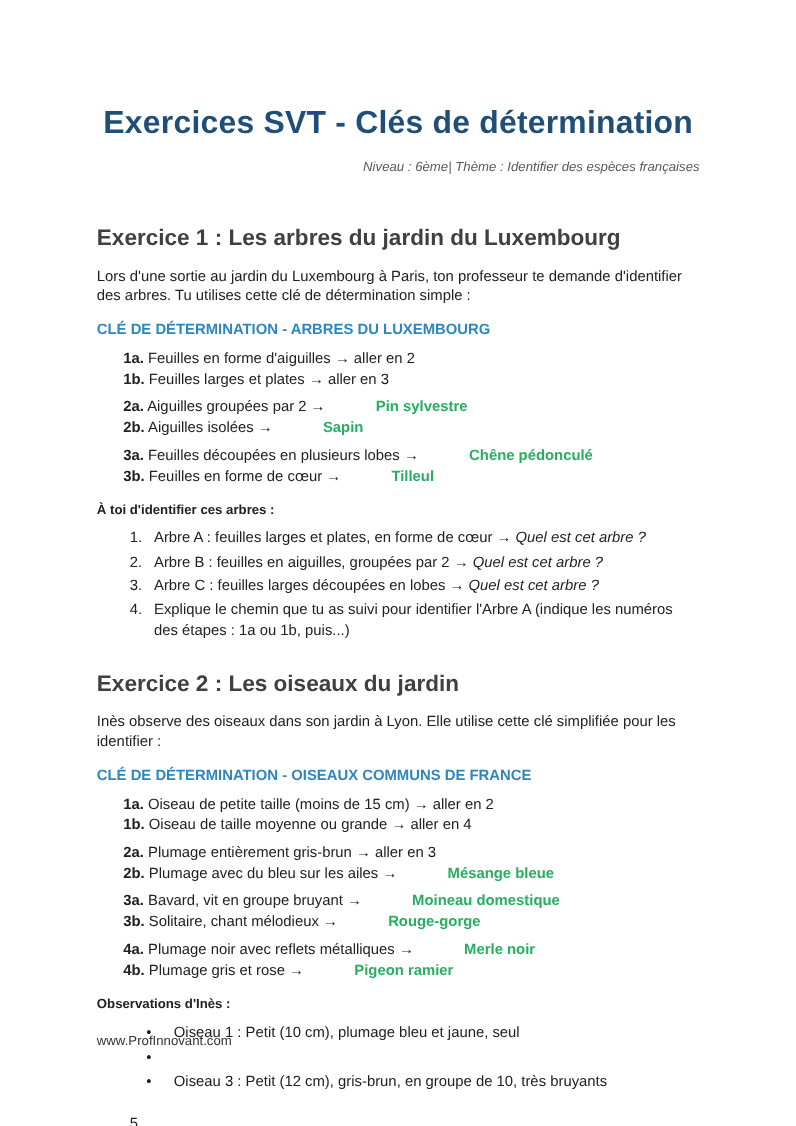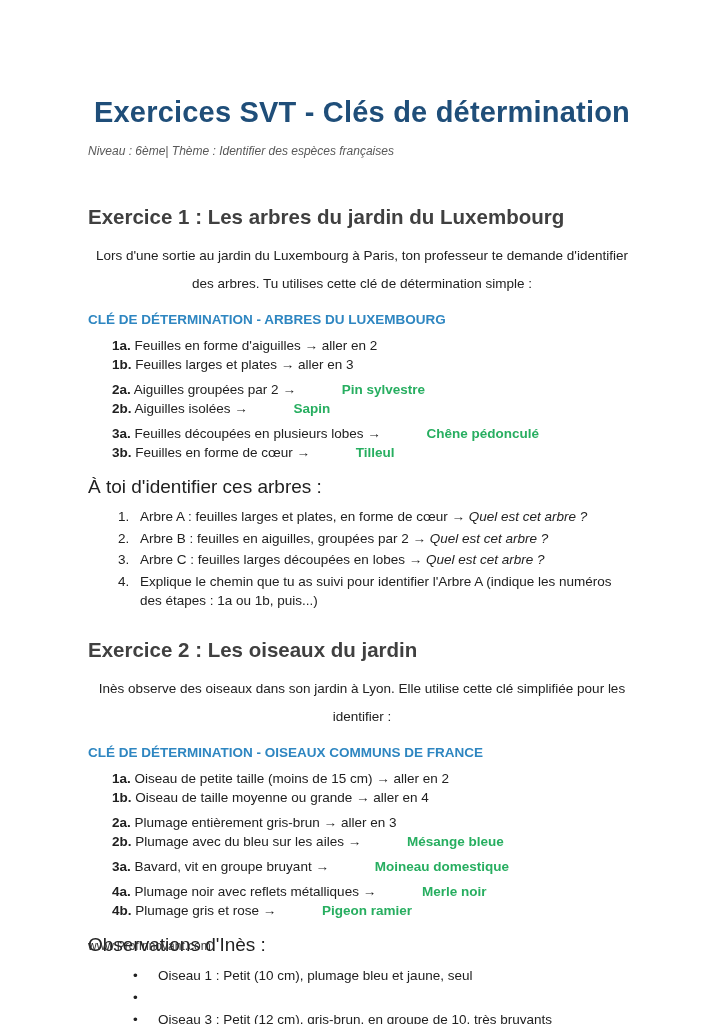--- a/index.html
+++ b/index.html
@@ -24,54 +24,53 @@
     font-weight: bold;
     color: #1F4E79;
     text-align: center;
     margin: 0 0 15px 0;
     letter-spacing: 0.2px;
   }
   .doc-subtitle {
     font-size: 12px;
     font-style: italic;
     color: #595959;
-    text-align: left;
+    text-align: right;
     margin: 0 0 47px 0;
   }
   .section-heading {
     font-size: 20.5px;
     font-weight: bold;
     color: #404040;
     margin: 0 0 13px 0;
   }
   .intro {
     font-size: 13.5px;
-    line-height: 28px;
+    line-height: 18px;
     margin: 0 0 14px 0;
-    text-align: center;
   }
   .key-title {
     font-size: 13.5px;
     font-weight: bold;
     color: #2E86C1;
     margin: 0 0 9px 0;
   }
   .key-list {
     margin: 0 0 0 24px;
     font-size: 13.5px;
   }
   .key-item {
     line-height: 19px;
   }
   .key-item.gap { margin-top: 6px; }
   .key-code { font-weight: bold; }
   .species { font-weight: bold; color: #27AE60; padding-left: 42px; }
   .task-heading {
-    font-size: 19px;
-    font-weight: normal;
+    font-size: 12px;
+    font-weight: bold;
     margin: 14px 0 9px 0;
   }
   .q-list { margin: 0; }
   .q-item {
     display: flex;
     font-size: 13.5px;
     line-height: 19.5px;
     margin-bottom: 2px;
   }
   .q-num {
@@ -152,20 +151,21 @@
     <p class="intro">Inès observe des oiseaux dans son jardin à Lyon. Elle utilise cette clé simplifiée pour les identifier :</p>
 
     <div class="key-title">CLÉ DE DÉTERMINATION - OISEAUX COMMUNS DE FRANCE</div>
 
     <div class="key-list">
       <div class="key-item"><span class="key-code">1a.</span><span> Oiseau de petite taille (moins de 15 cm) → aller en 2</span><span class="species"></span></div>
       <div class="key-item"><span class="key-code">1b.</span><span> Oiseau de taille moyenne ou grande → aller en 4</span><span class="species"></span></div>
       <div class="key-item gap"><span class="key-code">2a.</span><span> Plumage entièrement gris-brun → aller en 3</span><span class="species"></span></div>
       <div class="key-item"><span class="key-code">2b.</span><span> Plumage avec du bleu sur les ailes → </span><span class="species">Mésange bleue</span></div>
       <div class="key-item gap"><span class="key-code">3a.</span><span> Bavard, vit en groupe bruyant → </span><span class="species">Moineau domestique</span></div>
+      <div class="key-item"><span class="key-code">3b.</span><span> Solitaire, chant mélodieux → </span><span class="species">Rouge-gorge</span></div>
       <div class="key-item gap"><span class="key-code">4a.</span><span> Plumage noir avec reflets métalliques → </span><span class="species">Merle noir</span></div>
       <div class="key-item"><span class="key-code">4b.</span><span> Plumage gris et rose → </span><span class="species">Pigeon ramier</span></div>
     </div>
 
     <div class="task-heading">Observations d'Inès :</div>
 
     <div class="obs-list">
       <div class="obs-item">
           <span class="obs-bullet">•</span>
           <span class="obs-text">Oiseau 1 : Petit (10 cm), plumage bleu et jaune, seul</span>

